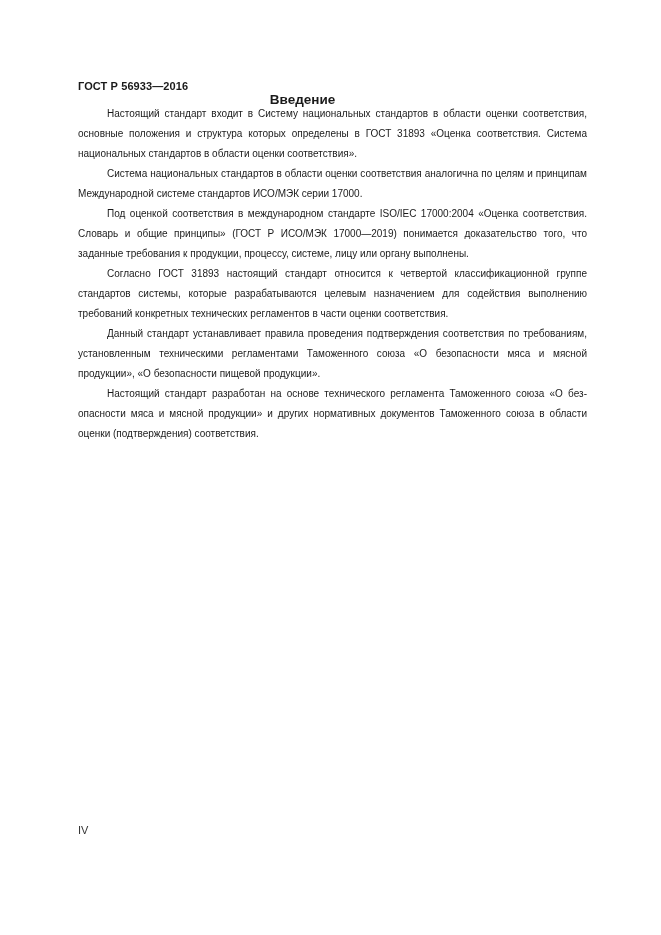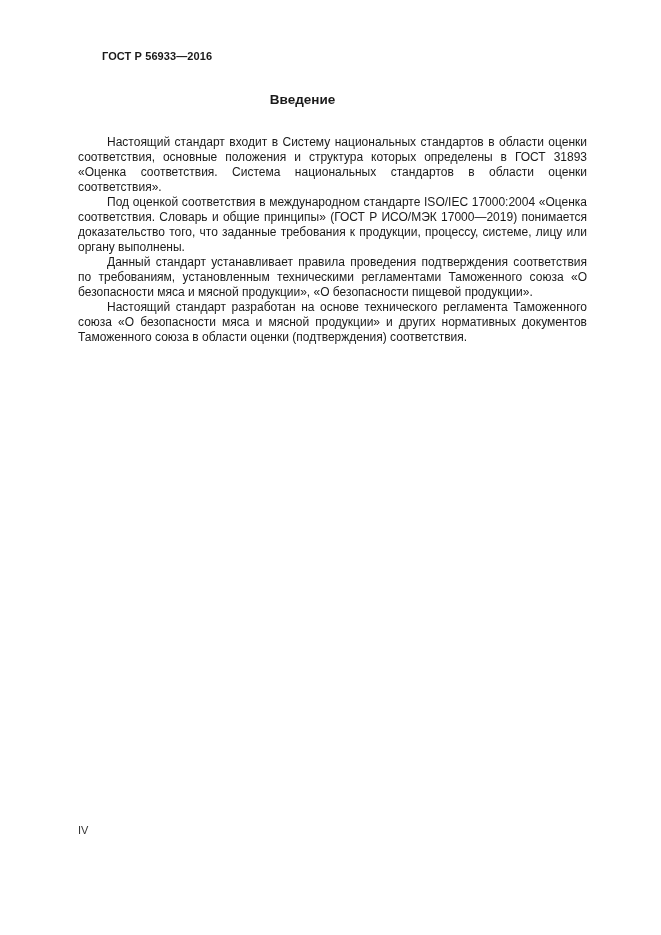--- a/index.html
+++ b/index.html
@@ -1,30 +1,32 @@
 <!DOCTYPE html>
 <html><head>
   <meta charset="utf-8">
   <style>
     html, body { margin: 0; padding: 0; background: #ffffff; }
     body { width: 661px; height: 935px; position: relative; overflow: hidden;
            font-family: "Liberation Sans", sans-serif; color: #1a1a1a; }
-    .doc-code { position: absolute; left: 78px; top: 50px; font-size: 11px; font-weight: bold; letter-spacing: 0.1px; margin-left: 24px; }
+    .doc-code { position: absolute; left: 78px; top: 80px; font-size: 11px; font-weight: bold; letter-spacing: 0.1px; }
     .title { position: absolute; left: 0; width: 579px; top: 92px; text-align: center; font-size: 13.5px; font-weight: bold; padding-left: 26px; box-sizing: border-box; }
-    .body-text { position: absolute; left: 78px; top: 135px; width: 509px; font-size: 12px; line-height: 15px; }
+    .body-text { position: absolute; left: 78px; top: 104px; width: 509px; font-size: 10px; line-height: 20px; }
     .body-text p { margin: 0; text-indent: 29px; text-align: justify; hyphens: manual; }
     .page-num { position: absolute; left: 78px; top: 824px; font-size: 11px; color: #333; }
   </style>
 </head>
 <body>
 
 <div class="doc-code">ГОСТ Р 56933—2016</div>
 
 <div class="title">Введение</div>
 
 <div class="body-text">
   <p>Настоящий стандарт входит в Систему национальных стандартов в области оценки соответствия, основные положения и структура которых определены в ГОСТ 31893 «Оценка соответствия. Система национальных стандартов в области оценки соответствия».</p>
+  <p>Система национальных стандартов в области оценки соответствия аналогична по целям и прин­ципам Международной системе стандартов ИСО/МЭК серии 17000.</p>
   <p>Под оценкой соответствия в международном стандарте ISO/IEC 17000:2004 «Оценка соответ­ствия. Словарь и общие принципы» (ГОСТ Р ИСО/МЭК 17000—2019) понимается доказательство того, что заданные требования к продукции, процессу, системе, лицу или органу выполнены.</p>
+  <p>Согласно ГОСТ 31893 настоящий стандарт относится к четвертой классификационной группе стандартов системы, которые разрабатываются целевым назначением для содействия выполнению требований конкретных технических регламентов в части оценки соответствия.</p>
   <p>Данный стандарт устанавливает правила проведения подтверждения соответствия по требовани­ям, установленным техническими регламентами Таможенного союза «О безопасности мяса и мясной продукции», «О безопасности пищевой продукции».</p>
   <p>Настоящий стандарт разработан на основе технического регламента Таможенного союза «О без­опасности мяса и мясной продукции» и других нормативных документов Таможенного союза в области оценки (подтверждения) соответствия.</p>
 </div>
 
 <div class="page-num">IV</div>
 
 </body></html>

